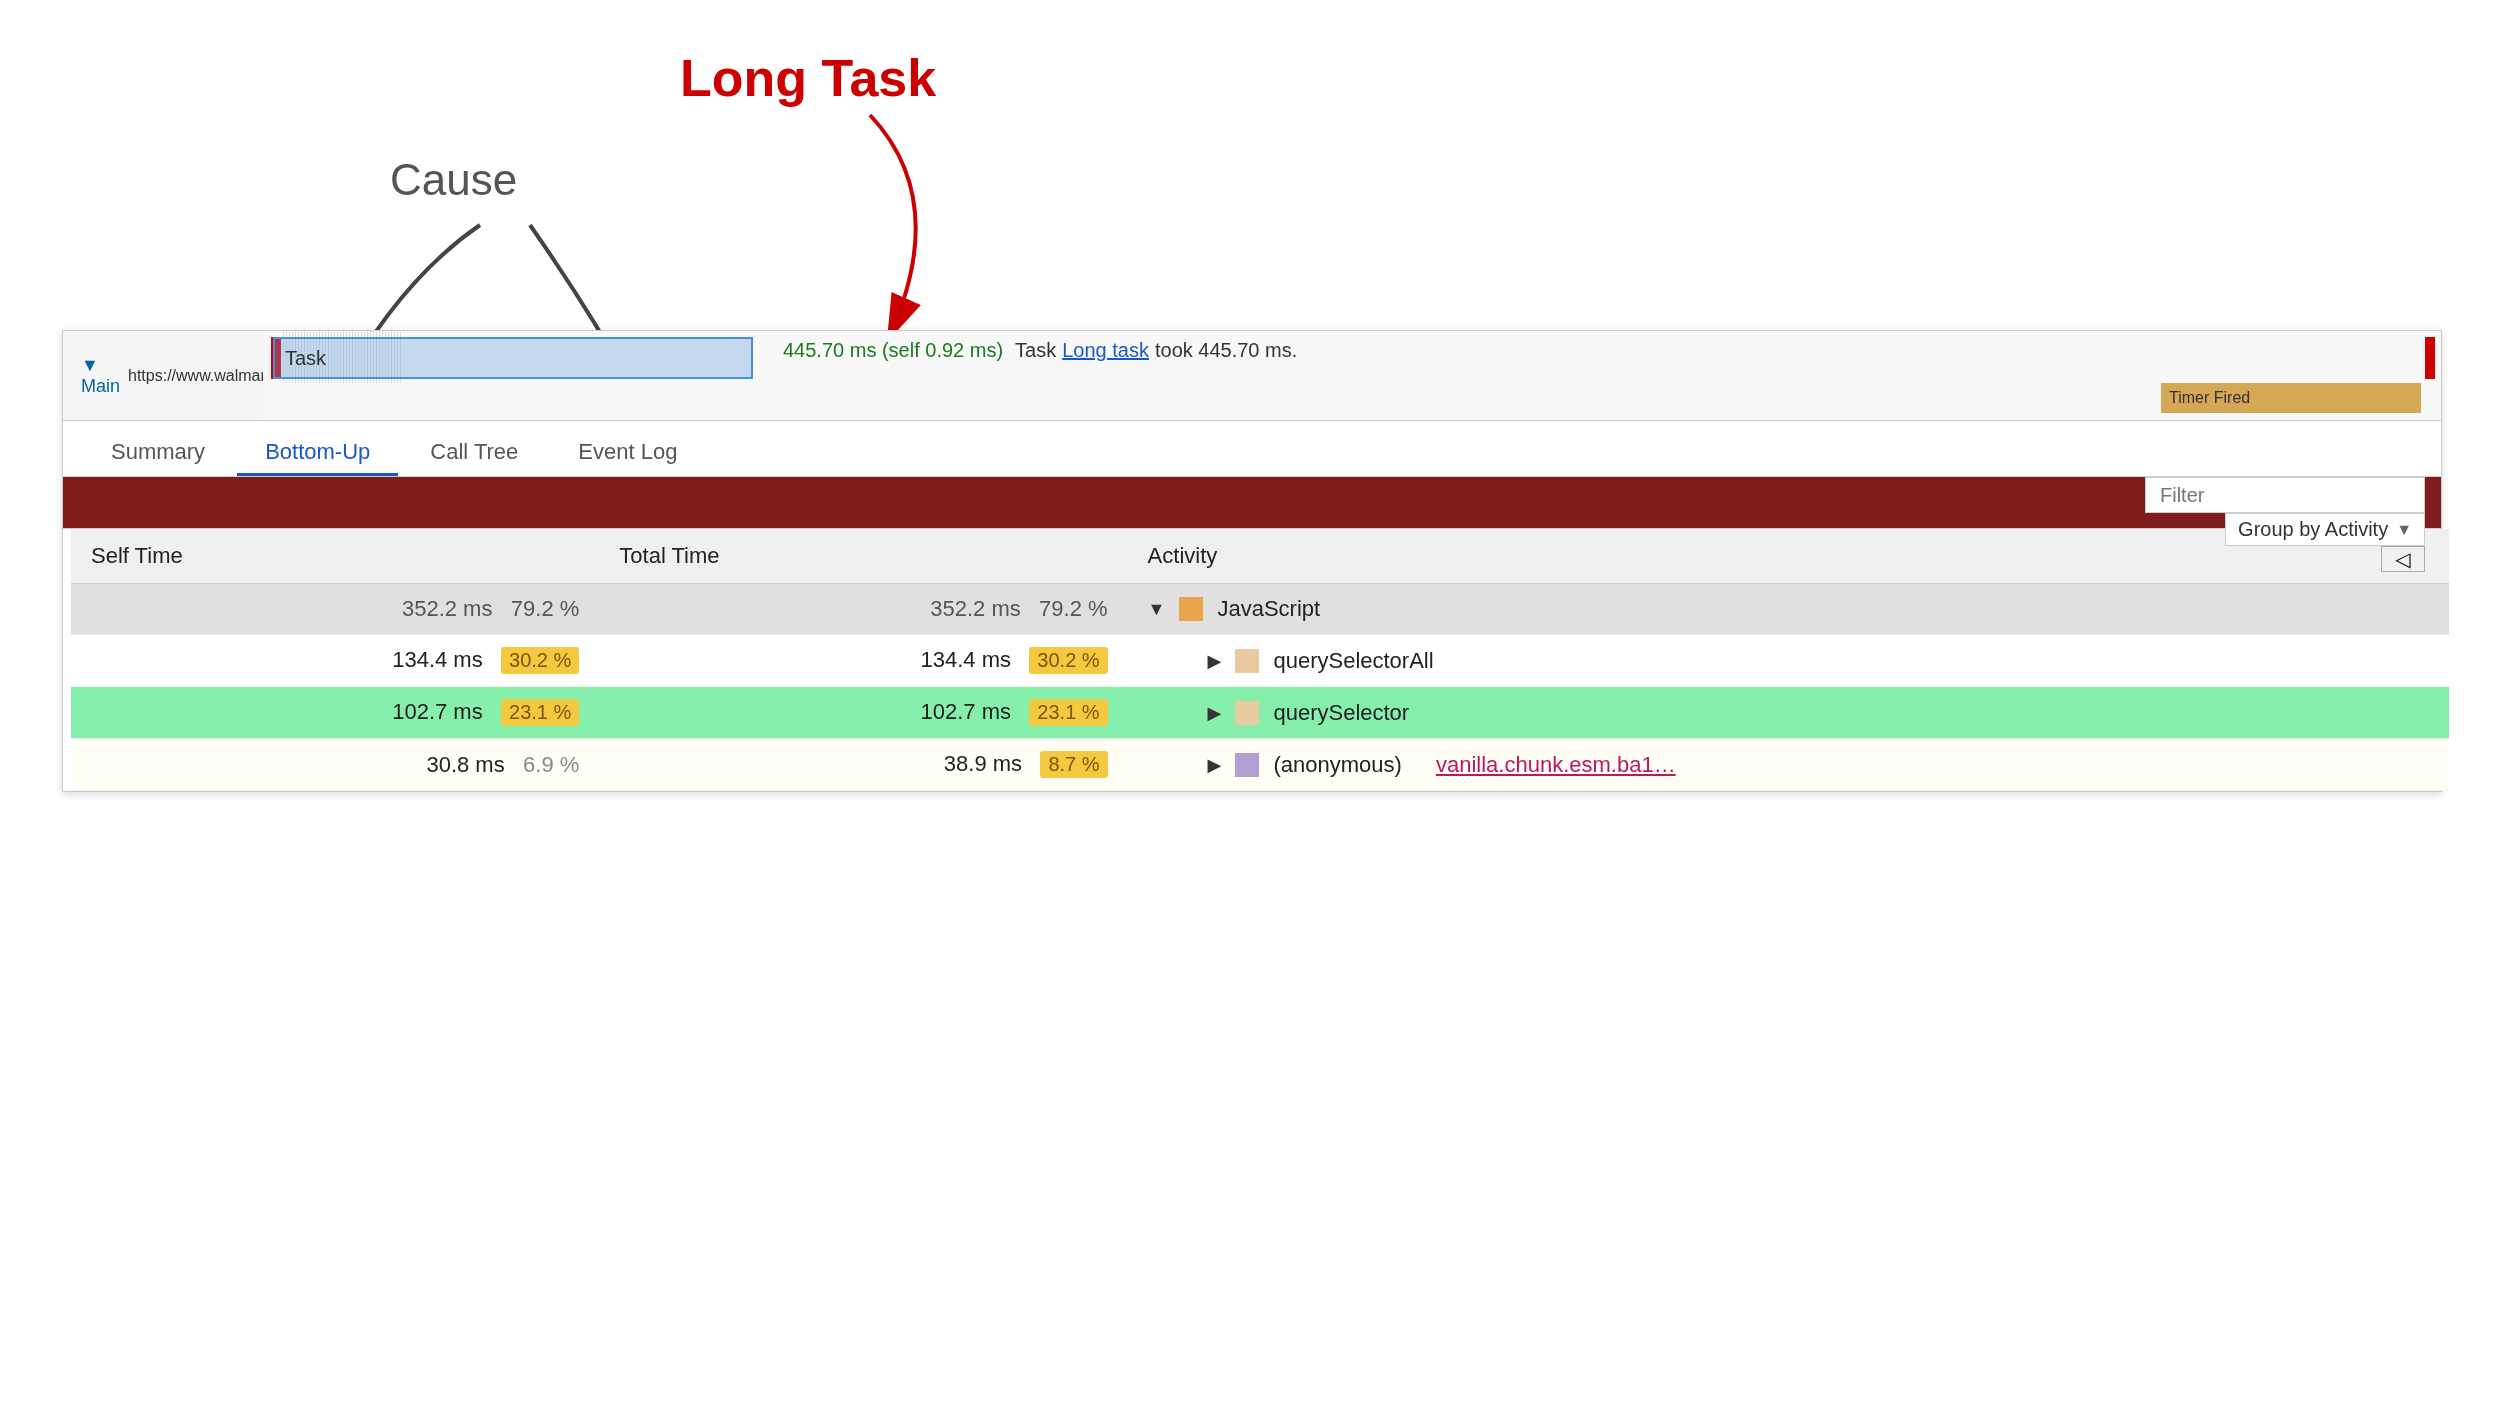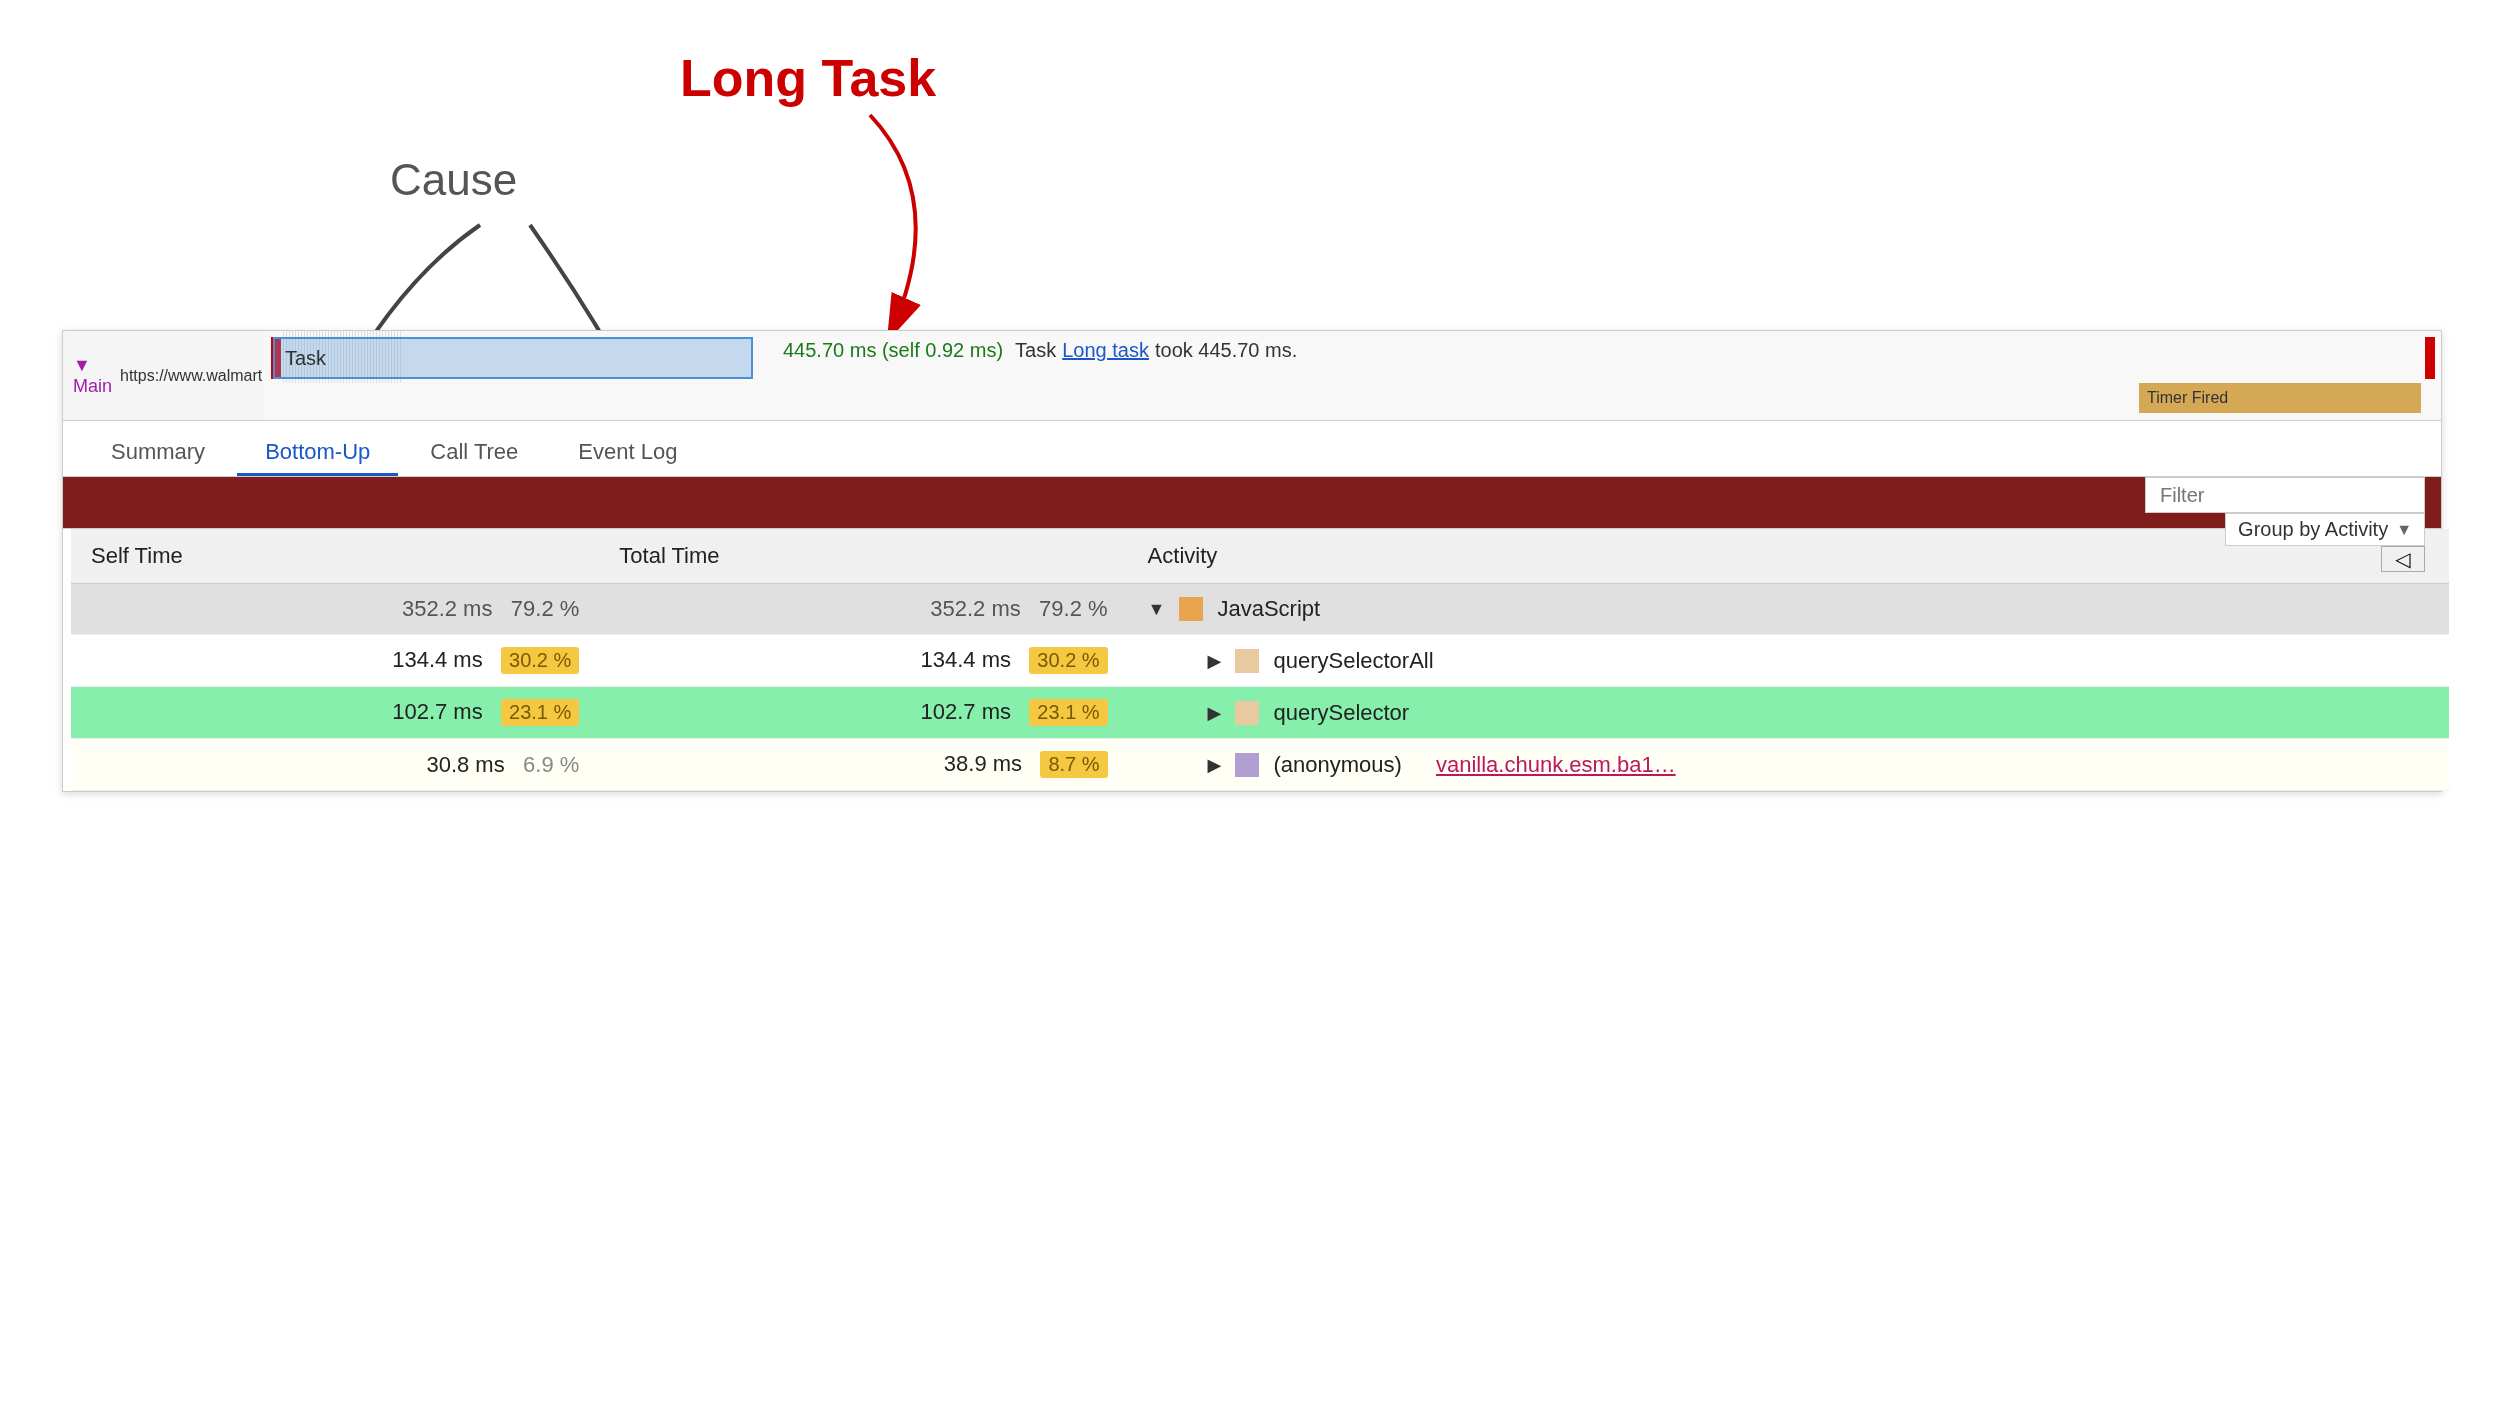--- a/index.html
+++ b/index.html
@@ -122,21 +122,21 @@
       align-items: center;
       padding-left: 8px;
       font-size: 16px;
       color: #333;
     }
 
     .timer-fired-bar {
       position: absolute;
       top: 52px;
       right: 20px;
-      width: 282px;
+      width: 260px;
       height: 30px;
       background: #d4a855;
       display: flex;
       align-items: center;
       padding-left: 8px;
       font-size: 16px;
       color: #333;
     }
 
     .red-marker {
@@ -373,21 +373,21 @@
     <path d="M 480 225 Q 400 280 340 390" fill="none" stroke="#444444" stroke-width="4" marker-end="url(#arrowhead-dark)"></path>
 
     <path d="M 530 225 Q 680 440 720 600" fill="none" stroke="#444444" stroke-width="4" marker-end="url(#arrowhead-dark)"></path>
   </svg>
 </div>
 
 <div class="devtools-panel">
 
   <div class="timeline-bar">
     <div class="timeline-left">
-      <span style="font-size:18px;color:#a21caf;">▼ Main</span>
+      <span style="font-size:18px;color:#0369a1;margin-left:8px;">▼ Main</span>
       <span style="font-size:16px;color:#333;margin-left:8px;">https://www.walmart.com</span>
     </div>
 
     <div class="task-bar-area">
 
       <div class="red-marker"></div>
 
       <div style="position:absolute;top:0;left:20px;width:120px;height:52px;background:repeating-linear-gradient(90deg,#ddd 0,#ddd 1px,#f8f8f8 1px,#f8f8f8 3px);"></div>
 
       <div class="task-highlight">

